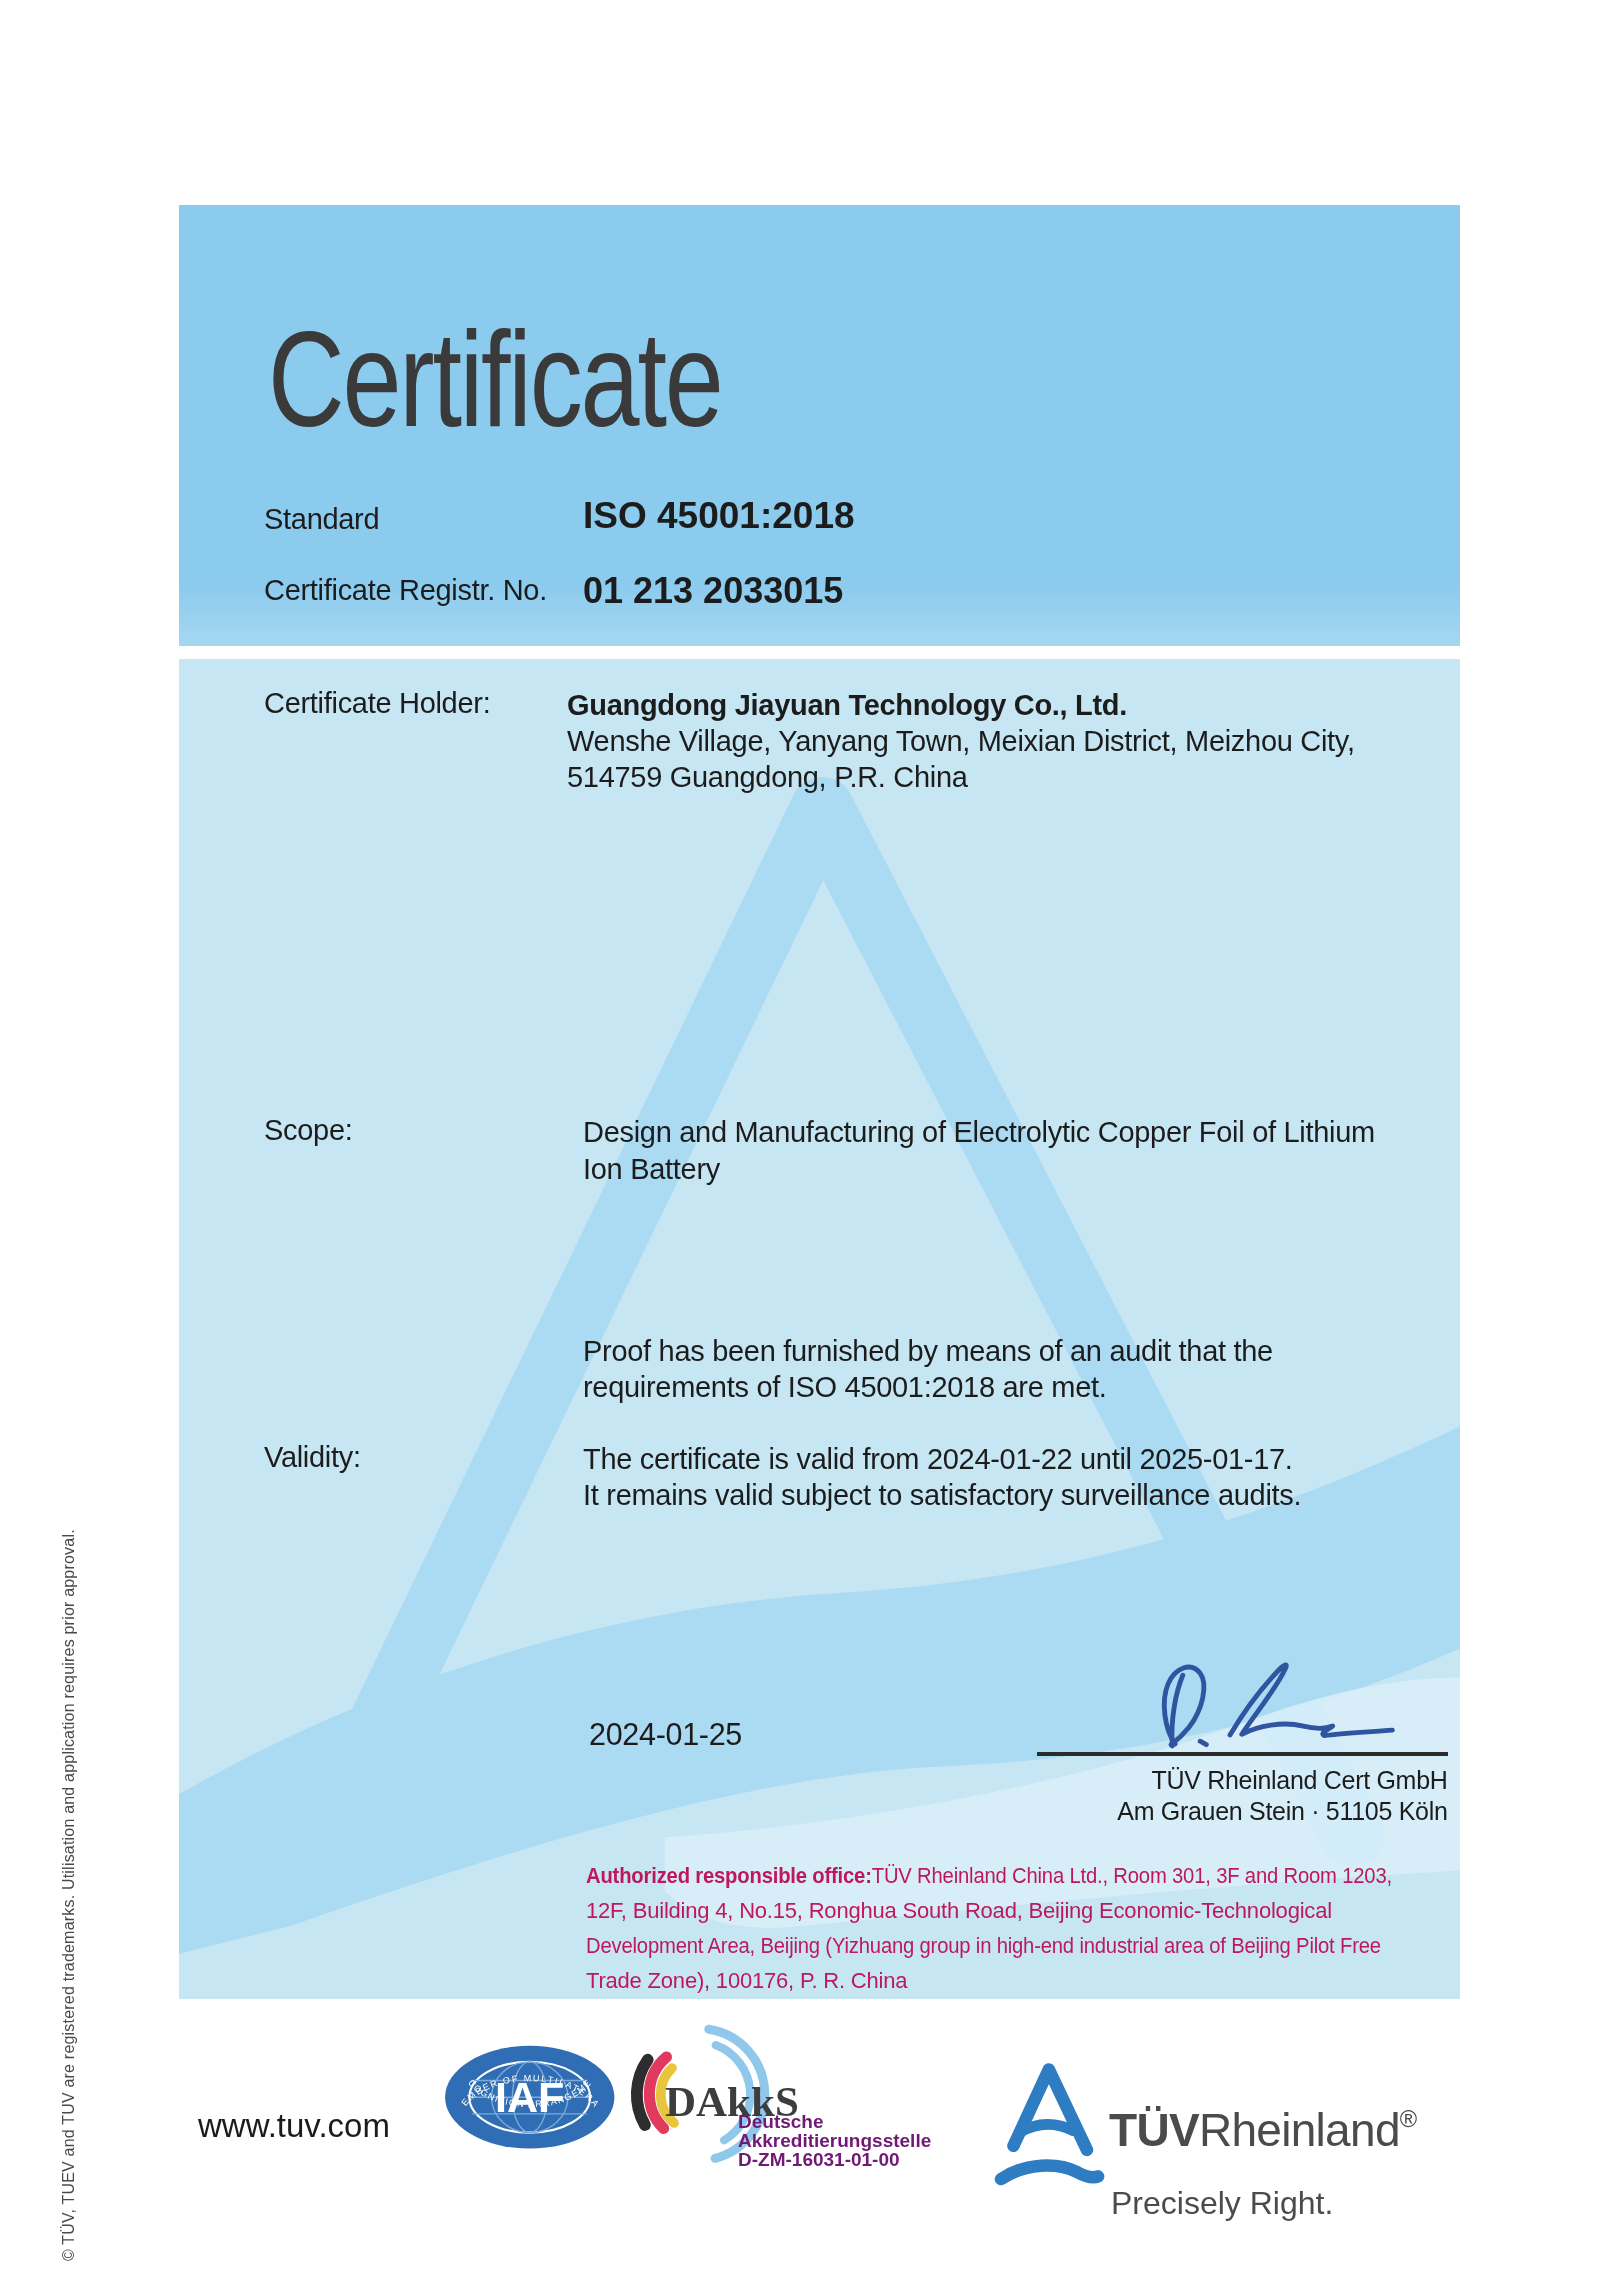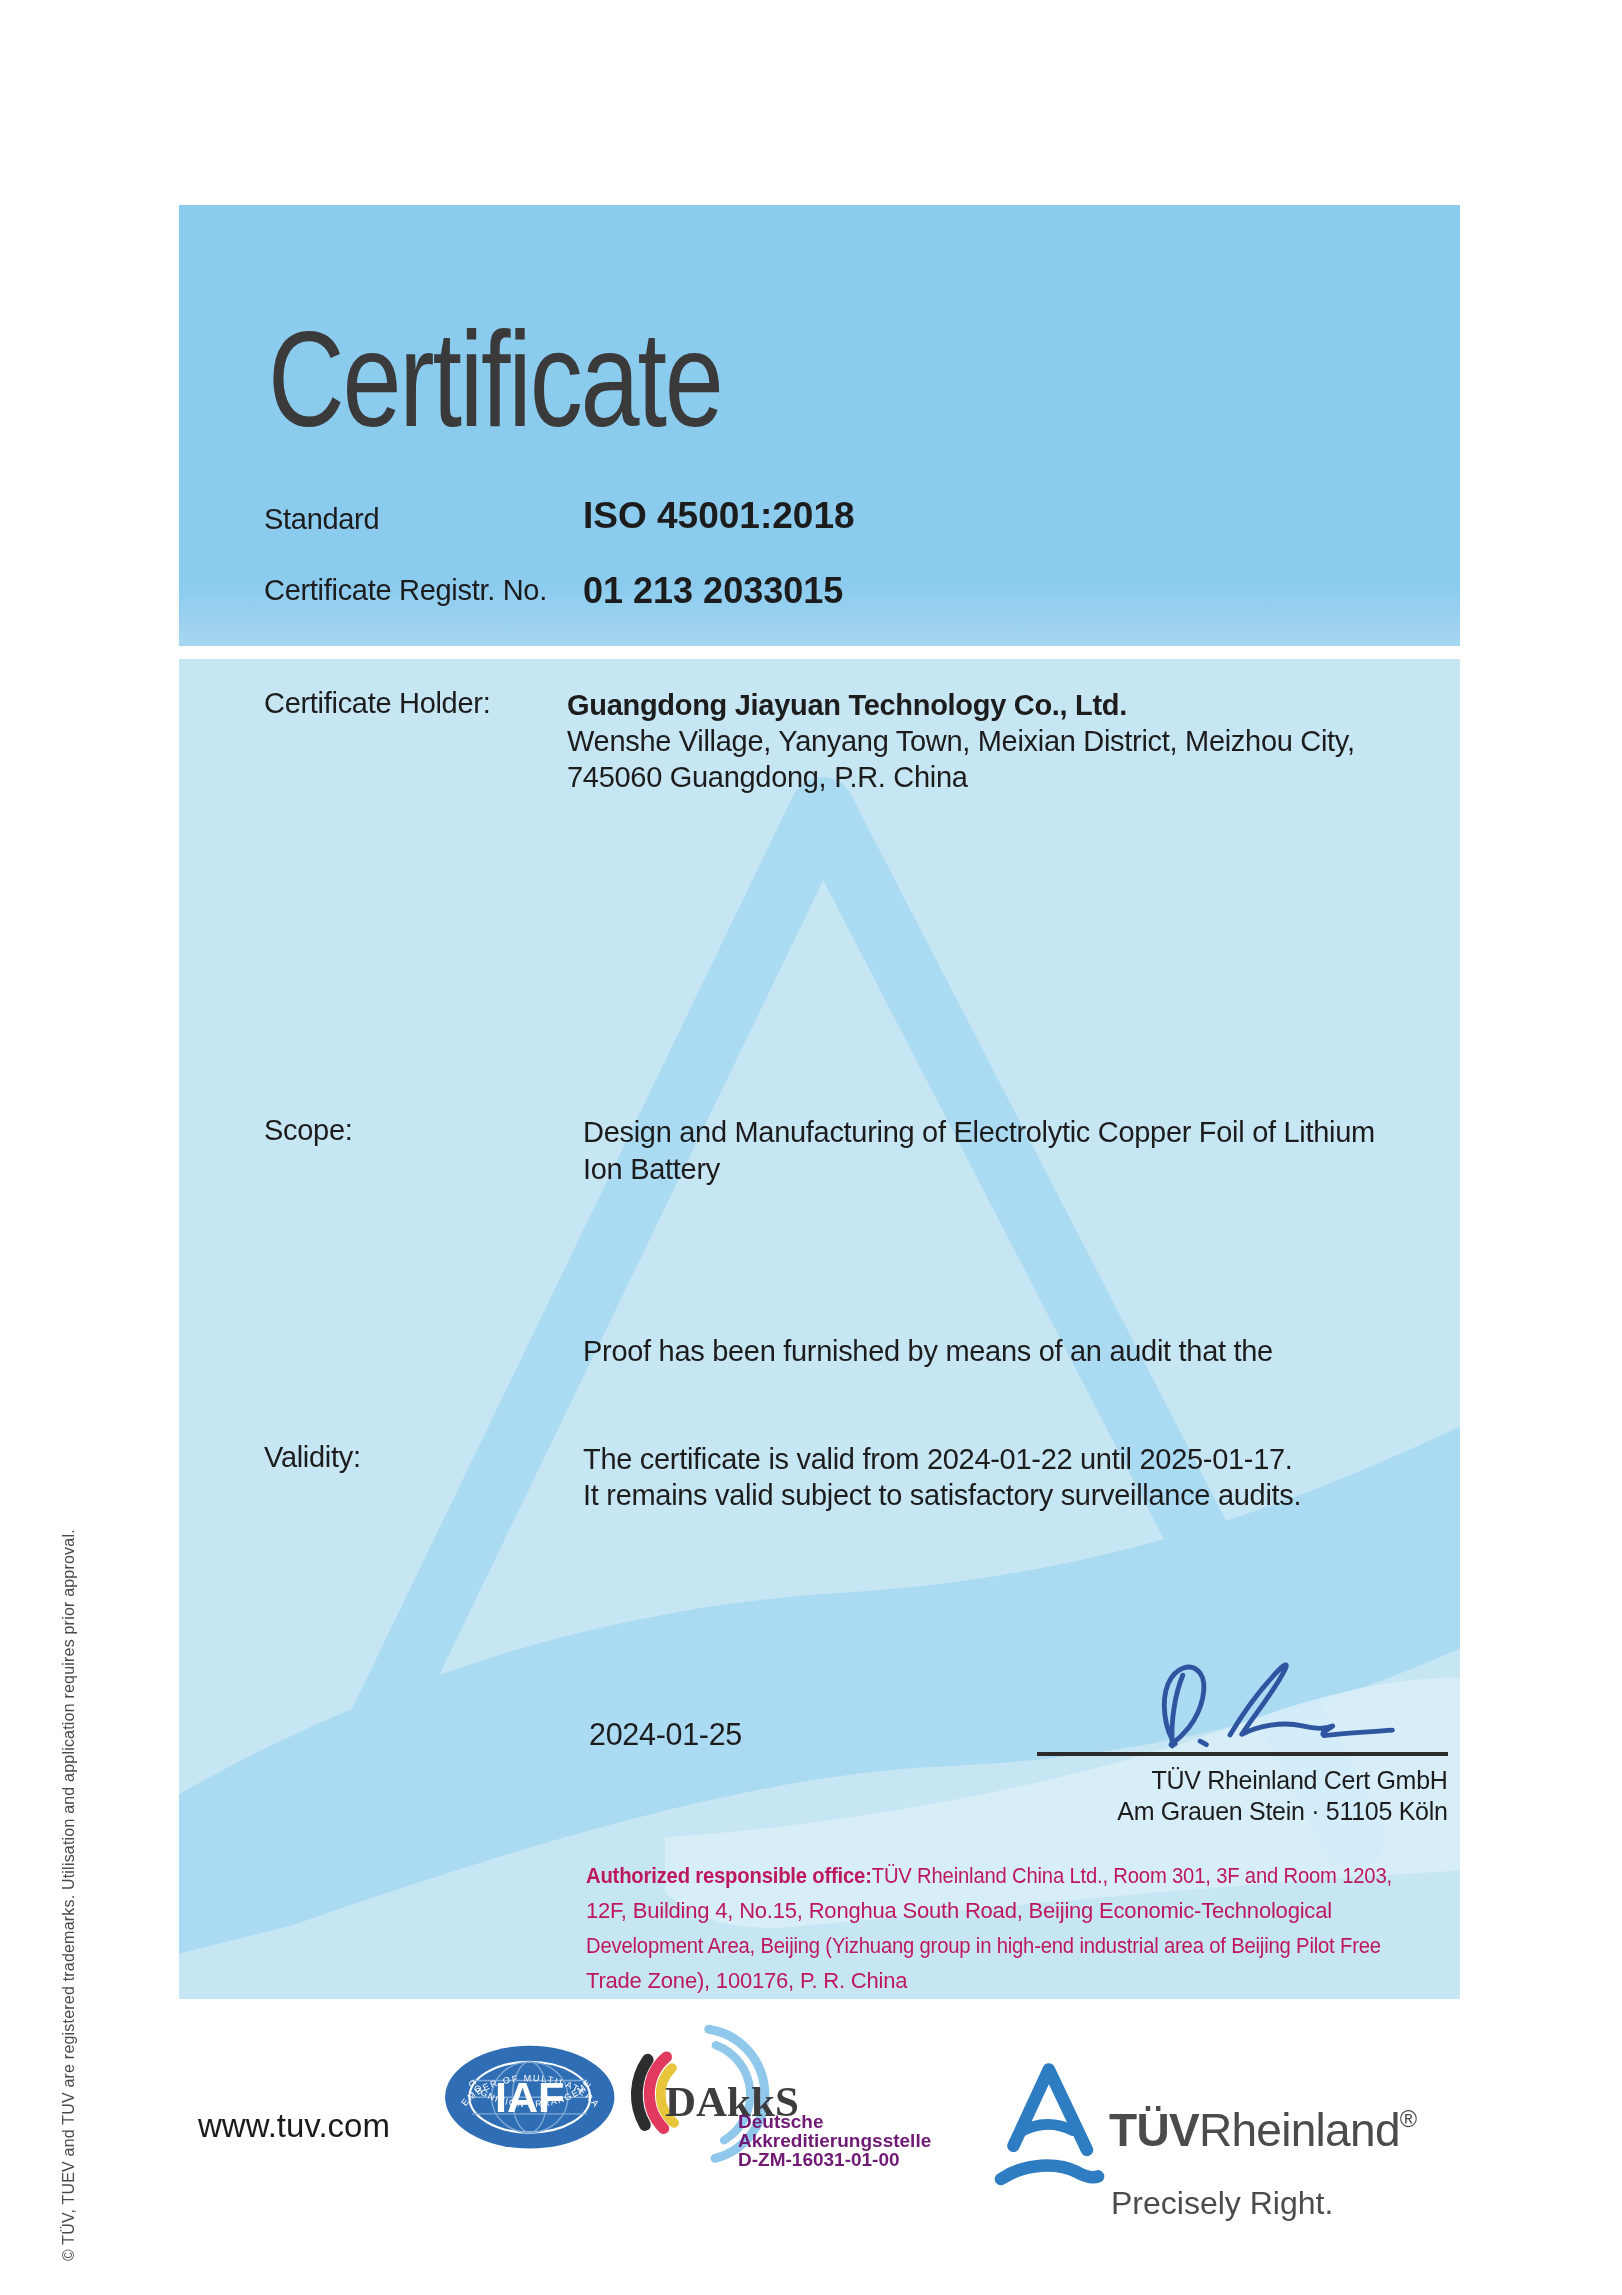--- a/index.html
+++ b/index.html
@@ -62,31 +62,32 @@
     <div class="panel-text label" style="left:85px;top:298px;">Standard</div>
     <div class="panel-text std-value" style="left:404px;top:290px;">ISO 45001:2018</div>
 
     <div class="panel-text label" style="left:85px;top:369px;">Certificate Registr. No.</div>
     <div class="panel-text reg-value" style="left:404px;top:365px;">01 213 2033015</div>
 
     <div class="panel-text label" style="left:85px;top:482px;">Certificate Holder:</div>
     <div class="panel-text value" style="left:388px;top:482px;">
       <div class="line bold">Guangdong Jiayuan Technology Co., Ltd.</div>
       <div class="line">Wenshe Village, Yanyang Town, Meixian District, Meizhou City,</div>
-      <div class="line">745060 Guangdong, P.R. China</div>
+      <div class="line">514759 Guangdong, P.R. China</div>
     </div>
 
     <div class="panel-text label" style="left:85px;top:909px;">Scope:</div>
     <div class="panel-text value" style="left:404px;top:909px;">
       <div class="line" style="height:37px;line-height:37px;">Design and Manufacturing of Electrolytic Copper Foil of Lithium</div>
       <div class="line" style="height:37px;line-height:37px;">Ion Battery</div>
     </div>
 
     <div class="panel-text value" style="left:404px;top:1128px;">
       <div class="line">Proof has been furnished by means of an audit that the</div>
+      <div class="line">requirements of ISO 45001:2018 are met.</div>
     </div>
 
     <div class="panel-text label" style="left:85px;top:1236px;">Validity:</div>
     <div class="panel-text value" style="left:404px;top:1236px;">
       <div class="line">The certificate is valid from 2024-01-22 until 2025-01-17.</div>
       <div class="line">It remains valid subject to satisfactory surveillance audits.</div>
     </div>
 
     <div class="panel-text date-text" style="left:410px;top:1512px;">2024-01-25</div>
 

